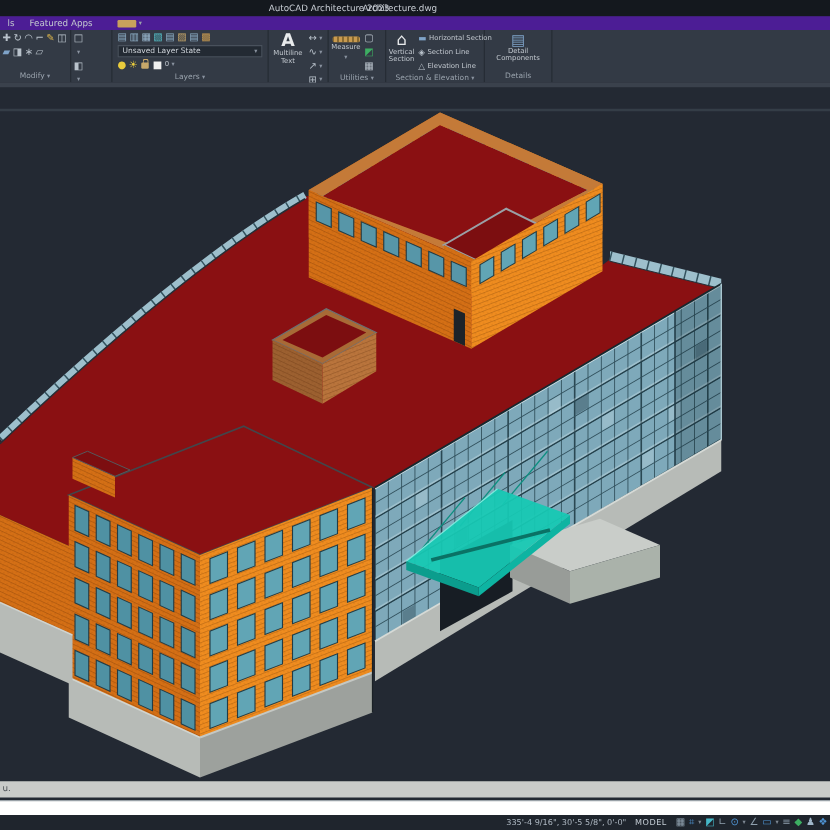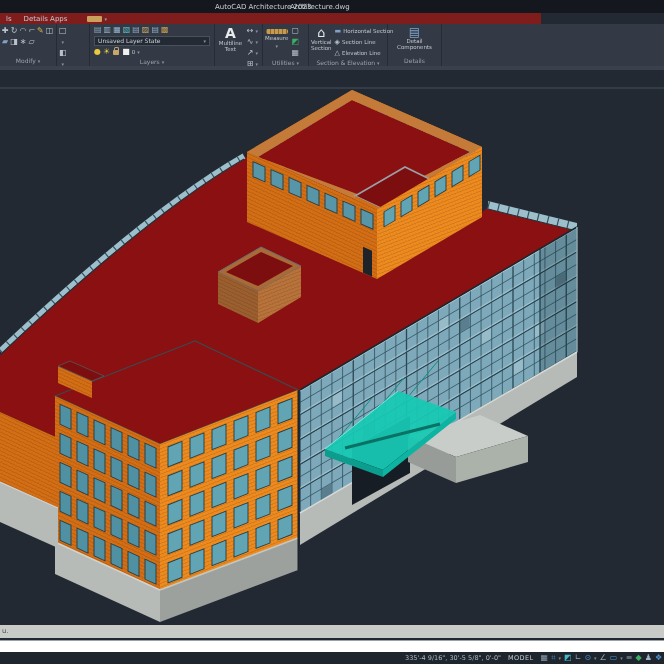--- a/index.html
+++ b/index.html
@@ -3,22 +3,22 @@
 <meta charset="utf-8">
 <style>
   * { margin:0; padding:0; box-sizing:border-box; }
   html,body { width:664px; height:664px; overflow:hidden; background:#232933;
               font-family:"DejaVu Sans", sans-serif; }
 
   
   .titlebar { position:absolute; top:0; left:0; width:664px; height:13px;
               background:#14181e; color:#c9ced5; font-size:7px; }
   .titlebar .tt { position:absolute; top:3px; white-space:nowrap; }
-  .tabrow { position:absolute; top:13px; left:0; width:541px; height:11px;
-            background:#7f1d1d; color:#c2c8cf; font-size:7px; display:flex; align-items:center; }
+  .tabrow { position:absolute; top:13px; left:0; width:664px; height:11px;
+            background:#4c1d95; color:#c2c8cf; font-size:7px; display:flex; align-items:center; }
   .tabrow .tab { padding:0 6px; white-space:nowrap; }
   .wsbtn { width:15px; height:6px; background:#c9a05c; border-radius:1px; margin-left:14px; }
   .wscrt { color:#9aa2ac; font-size:5px; margin-left:2px; }
 
   
   .ribbon { position:absolute; top:24px; left:0; width:664px; height:42px;
             background:#333a45; display:flex; }
   .panel { position:relative; height:42px; border-right:1px solid #262c35; display:flex; flex-direction:column; }
   .pbody { flex:1; display:flex; align-items:flex-start; padding:2px 2px 0 2px; }
   .plabel { height:10px; font-size:6px; color:#99a2ac; text-align:center; line-height:10px; white-space:nowrap; }
@@ -61,21 +61,21 @@
 </head>
 <body>
 
 <div class="titlebar">
   <span class="tt" style="left:215px">AutoCAD Architecture 2023</span>
   <span class="tt" style="left:290px">Architecture.dwg</span>
 </div>
 
 <div class="tabrow">
   <span class="tab">ls</span>
-  <span class="tab">Details Apps</span>
+  <span class="tab">Featured Apps</span>
   <span class="wsbtn"></span>
   <span class="wscrt">▾</span>
 </div>
 
 <div class="ribbon">
 
   <div class="panel" style="width:57px">
     <div class="pbody">
         <div class="iconwrap" style="width:53px">
           <span class="icn" style="color: rgb(185, 194, 203);">✚</span>

